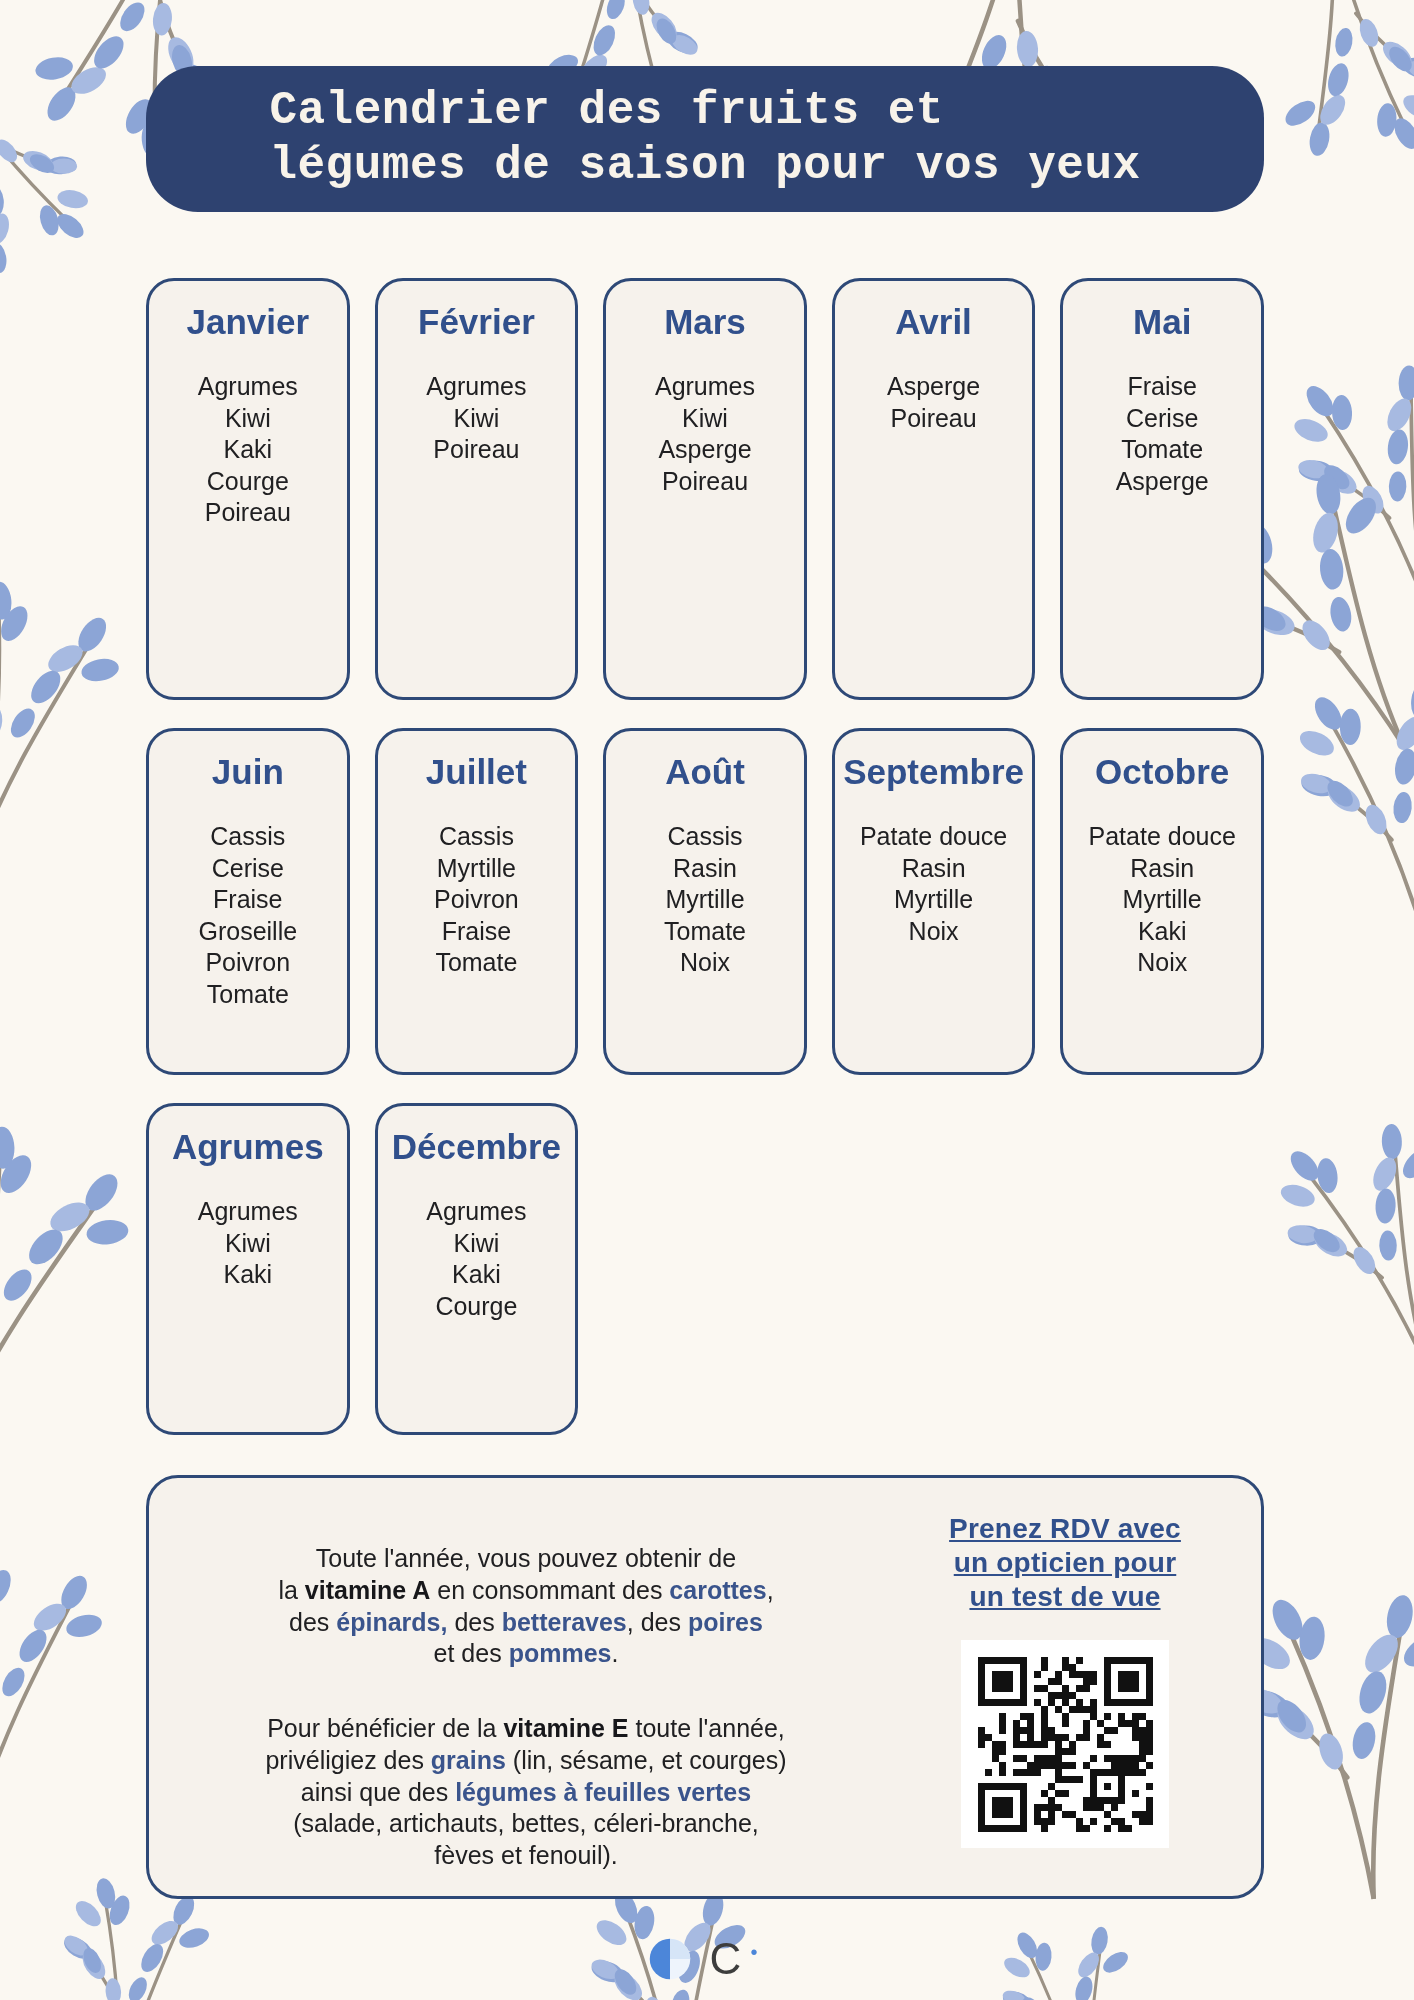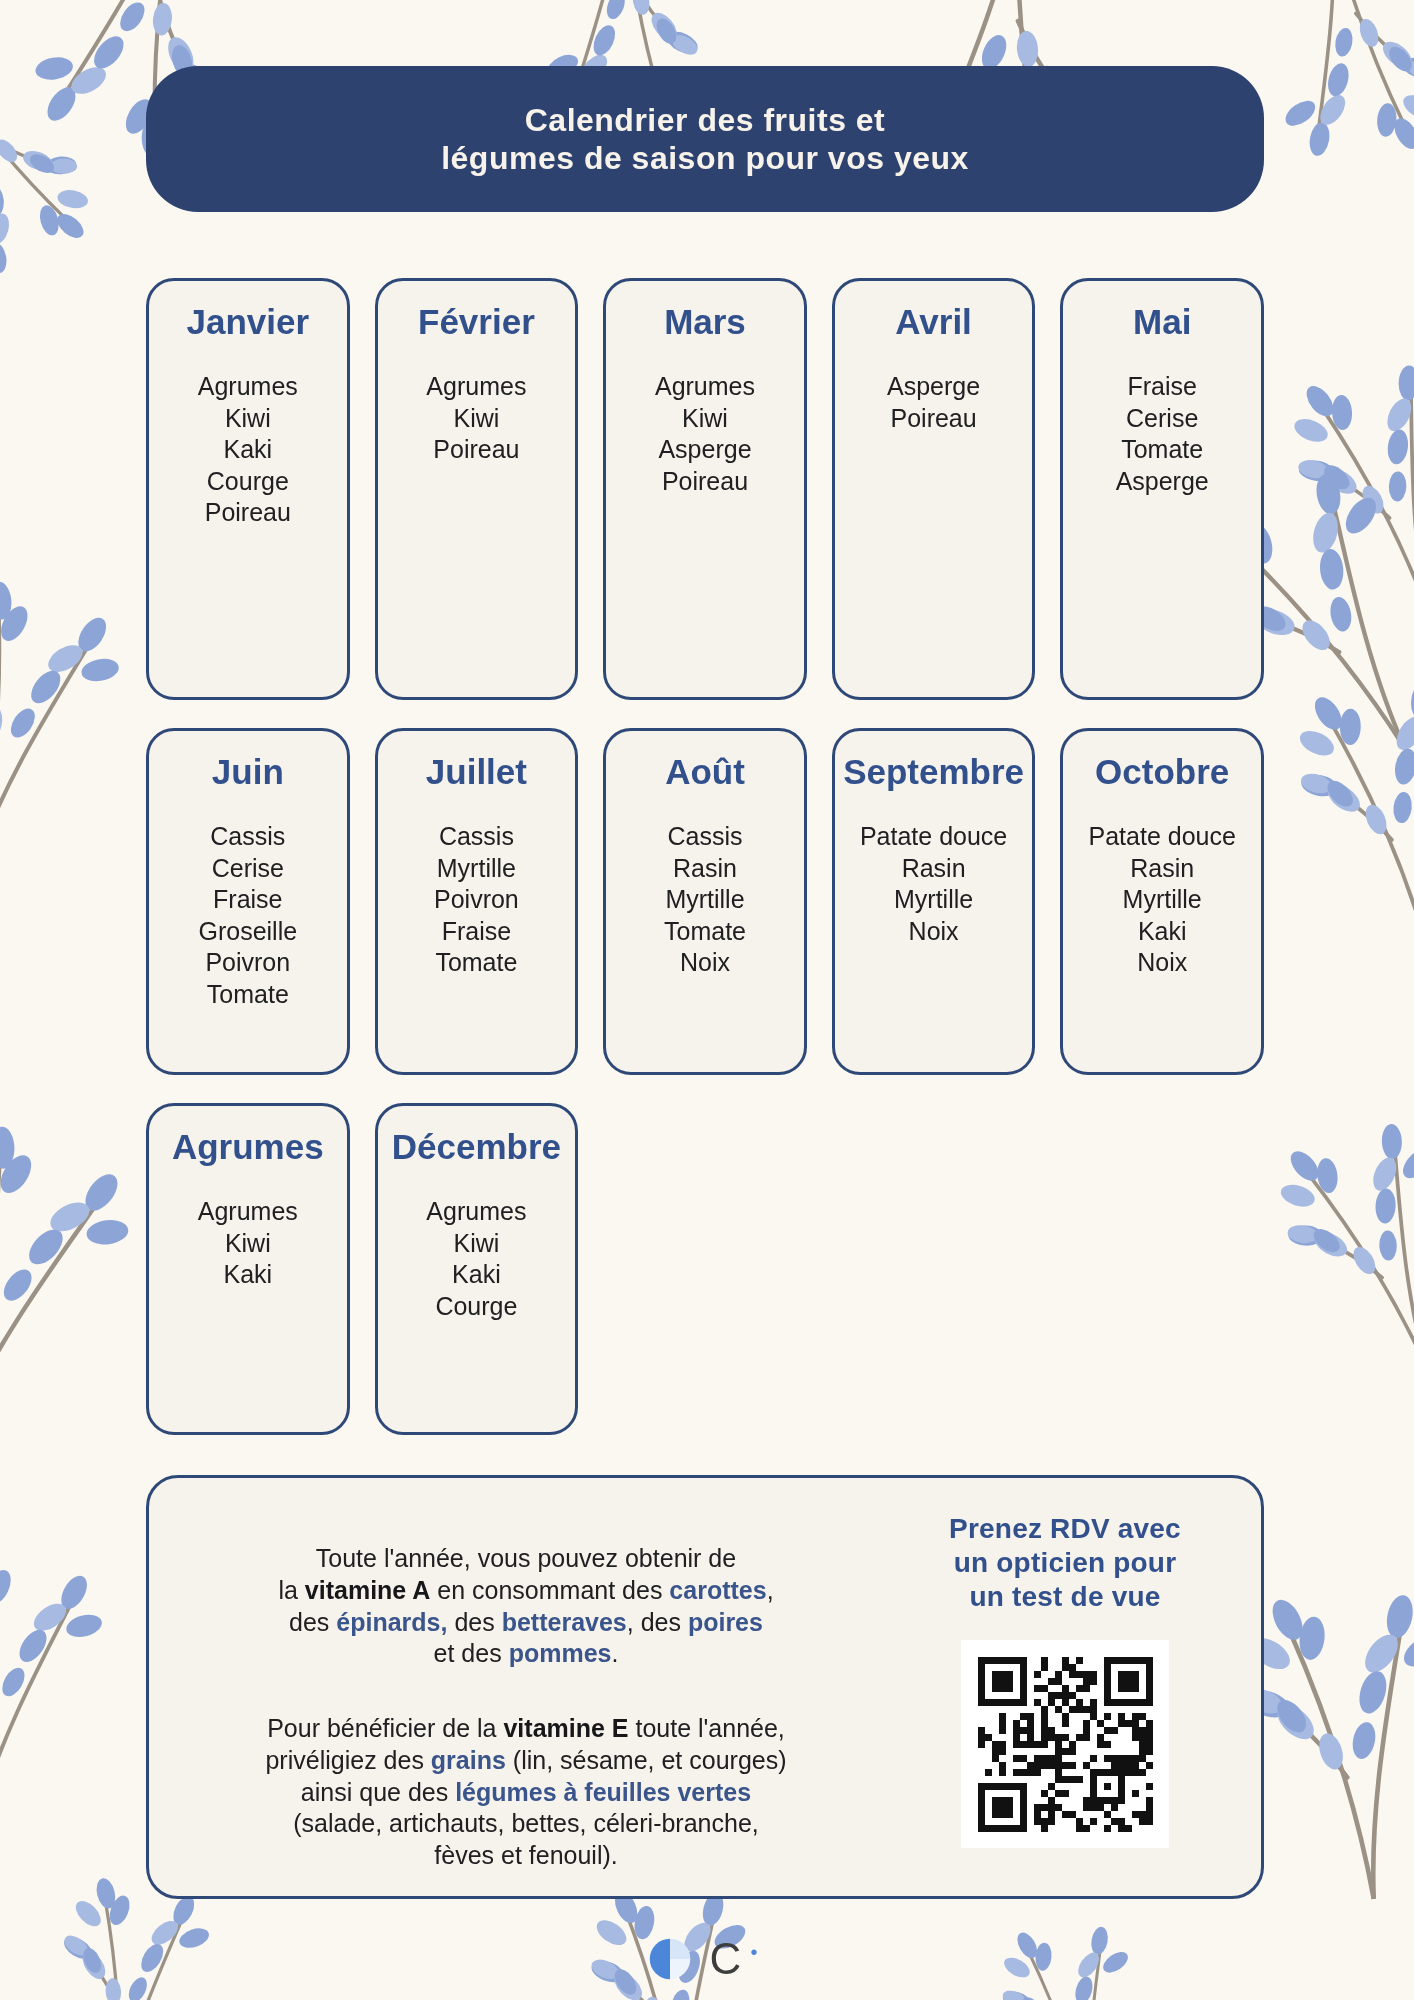--- a/index.html
+++ b/index.html
@@ -21,22 +21,22 @@
   
   .banner{
     position:absolute;z-index:2;
     left:146px;top:66px;width:1118px;height:146px;
     background:var(--banner_bg,#2e4270);
     border-radius:52px;
     display:flex;align-items:center;justify-content:center;
   }
   .banner h1{
     color:var(--banner_text,#f8f3ea);
-    font-size:32px;font-weight:700;line-height:1.2;
-    text-align:center;white-space:pre-line;letter-spacing:.5px;
+    font-size:46px;font-weight:700;line-height:1.2;
+    text-align:left;white-space:pre-line;letter-spacing:.5px;font-family:Liberation Mono, monospace;
   }
   
   .months-grid{
     position:absolute;z-index:1;
     left:146px;top:278px;width:1118px;
     display:grid;
     grid-template-columns:repeat(5,1fr);
     grid-template-rows:422px 347px 332px;
     column-gap:25px;row-gap:28px;
   }
@@ -83,20 +83,21 @@
   .cta-col{
     width:392px;flex:none;
     padding-top:34px;
     display:flex;flex-direction:column;align-items:center;
   }
   .cta-text{
     text-align:center;white-space:pre-line;
     font-size:28px;font-weight:700;line-height:1.22;
     color:var(--month_title,#31508c);
     letter-spacing:.2px;
+    text-decoration:underline;
   }
   .qr-wrap{
     margin-top:26px;
     background:#ffffff;
     line-height:0;
   }
   
   .brand{
     position:absolute;z-index:1;
     left:0;right:0;top:1928px;height:62px;

